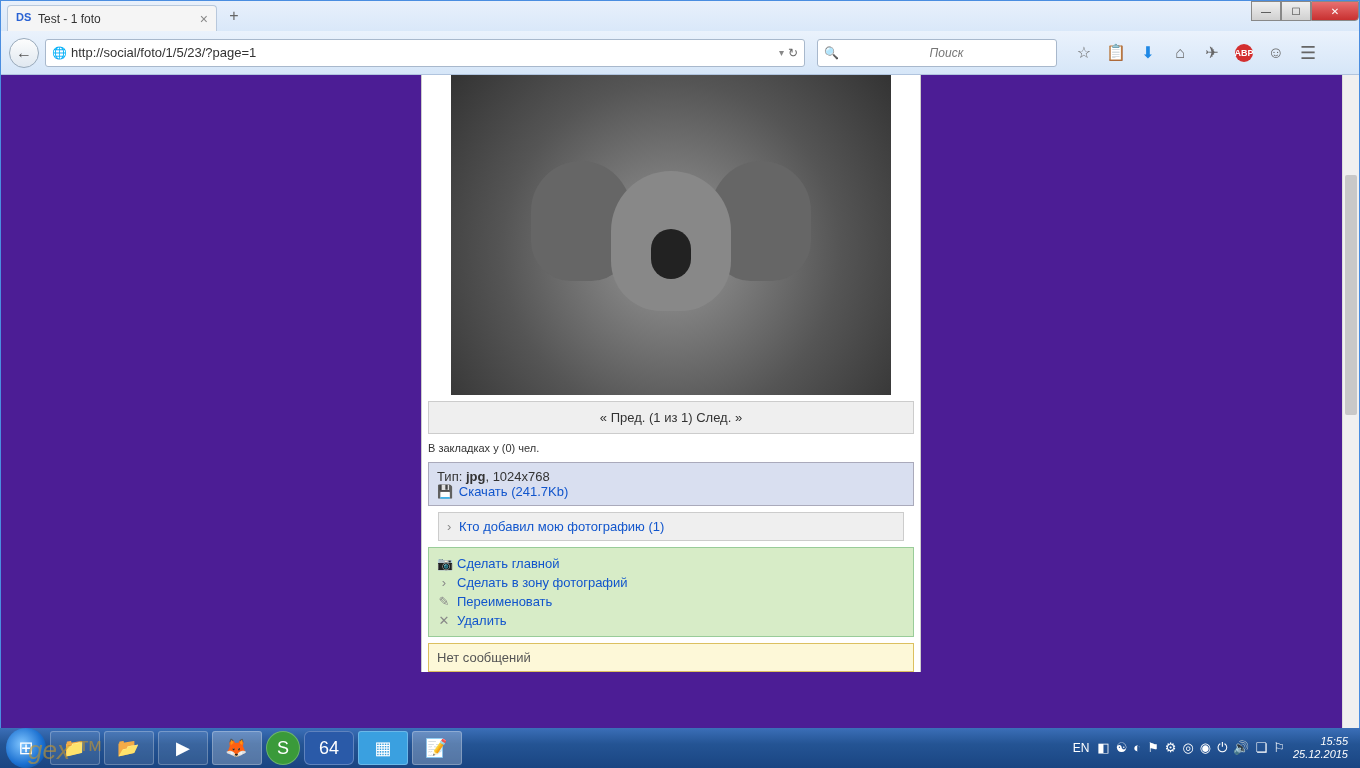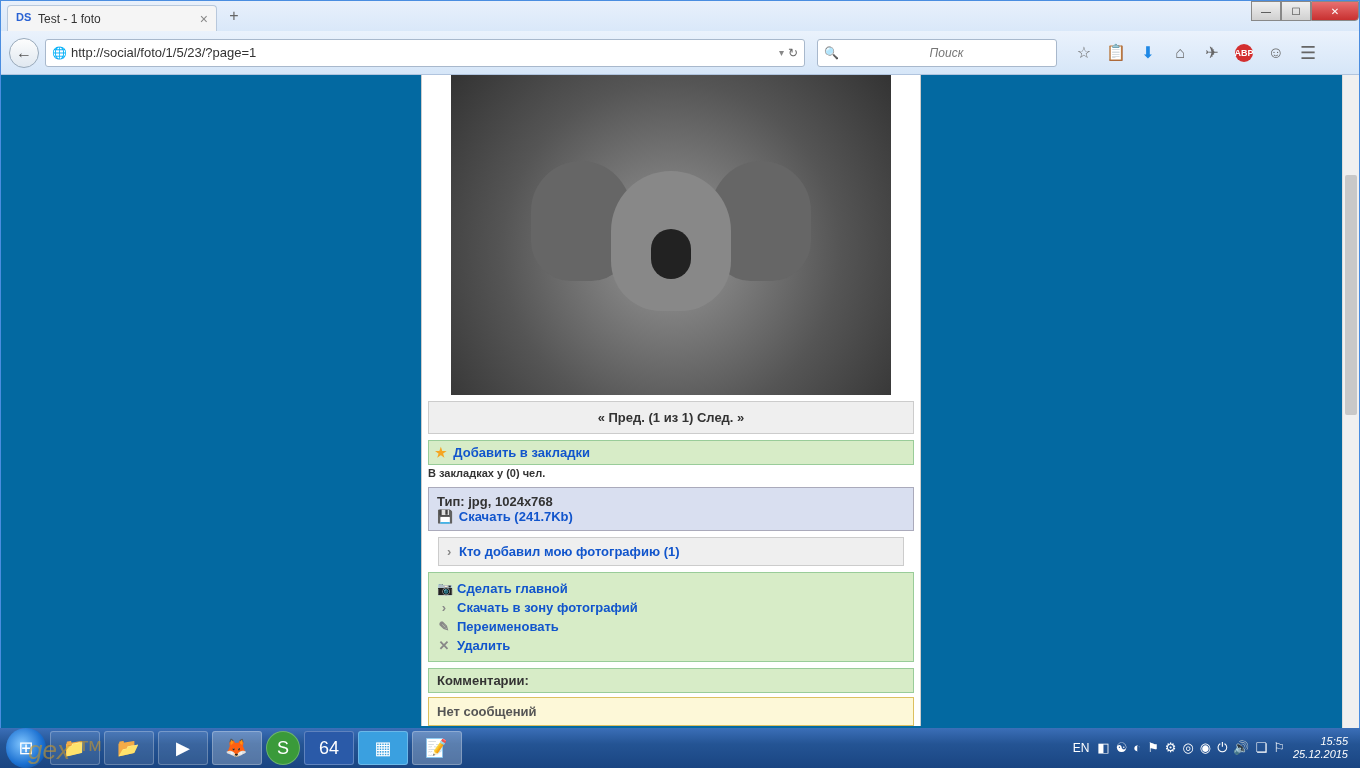--- a/index.html
+++ b/index.html
@@ -29,21 +29,21 @@
 .searchbar { flex: 0 0 240px; height: 28px; border: 1px solid #a8b8cc; border-radius: 3px; background: #fff; display:flex; align-items:center; padding: 0 6px; margin-left:6px; }
 .searchbar .mag { color:#888; margin-right:4px; }
 .searchbar input { border:none; outline:none; flex:1; font-size:12px; color:#888; font-style:italic;text-align:center; }
 .toolbar-icons { display:flex; align-items:center; gap:14px; margin-left:12px; }
 .tb-icon { width:18px; height:18px; color:#666; display:flex; align-items:center; justify-content:center; font-size:16px; cursor:pointer; }
 .tb-icon.dl { color:#1e88e5; }
 .tb-icon.abp { background:#d32f2f; color:#fff; border-radius:50%; font-size:9px; font-weight:bold; width:18px; height:18px; }
 .tb-icon.menu { font-size:18px; margin-left:auto; }
 
 
-.content-area { flex:1; background:#0369a1; overflow:auto; position:relative;font-weight:bold; }
+.content-area { flex:1; background:#4c1d95; overflow:auto; position:relative; }
 .page-wrap { width: 500px; margin: 0 0 0 420px; border-left:1px solid #ccc; border-right:1px solid #ccc; background:#fff; }
 .photo-box { padding: 0; }
 .photo-img { width: 440px; height: 320px; background: #666; margin:0 auto; display:block; position:relative; overflow:hidden; }
 .koala { position:absolute; inset:0; background: radial-gradient(circle at 50% 55%, #999 0%, #777 30%, #555 60%, #333 100%); }
 .koala::before { content:""; position:absolute; width:120px; height:140px; background:#888; border-radius:60px 60px 50px 50px; left:50%; top:30%; transform:translateX(-50%); box-shadow: -90px -20px 0 -10px #666, 90px -20px 0 -10px #666; }
 .koala::after { content:""; position:absolute; width:40px; height:50px; background:#222; border-radius:20px; left:50%; top:48%; transform:translateX(-50%); }
 
 .nav-strip { margin:6px; border:1px solid #ccc; background:#efefef; padding:8px; text-align:center; font-size:13px; color:#333; }
 .bookmarks-bar { margin:0 6px; border:1px solid #9c9; background:#d7ecc7; padding:4px 6px; font-size:13px; }
 .bookmarks-bar a { color:#1155cc; text-decoration:none; }
@@ -122,24 +122,20 @@
   </div>
 
   <div class="content-area">
     <div class="page-wrap">
       <div class="photo-box">
         <div class="photo-img">
             <div class="koala"></div>
           </div>
       </div>
       <div class="nav-strip">« Пред. (1 из 1) След. »</div>
-      <div class="bookmarks-bar">
-        <span class="star-icon">★</span>
-        <a href="#">Добавить в закладки</a>
-      </div>
       <div class="bookmarked-count">В закладках у (0) чел.</div>
       <div class="info-box">
         <div>
           <span>Тип: </span><b>jpg</b><span>, 1024x768</span>
         </div>
         <div>
           <span class="disk-icon">💾</span>
           <a href="#">Скачать (241.7Kb)</a>
         </div>
       </div>
@@ -147,50 +143,49 @@
         <span class="chev">›</span>
         <a href="#">Кто добавил мою фотографию (1)</a>
       </div>
       <div class="actions-box">
         <div class="act">
             <span class="act-icon">📷</span>
             <a href="#">Сделать главной</a>
           </div>
         <div class="act">
             <span class="act-icon">›</span>
-            <a href="#">Скачать в зону фотографий</a>
+            <a href="#">Сделать в зону фотографий</a>
           </div>
         <div class="act">
             <span class="act-icon">✎</span>
             <a href="#">Переименовать</a>
           </div>
         <div class="act">
             <span class="act-icon">✕</span>
             <a href="#">Удалить</a>
           </div>
       </div>
-      <div class="comments-hdr">Комментарии:</div>
       <div class="no-comments">Нет сообщений</div>
     </div>
     <div class="vscroll">
         <div class="thumb"></div>
       </div>
   </div>
 
 </div>
 
 <div class="taskbar">
   <div class="start-orb">⊞</div>
   <div class="task-icons">
     <div class="task-btn">📁</div>
     <div class="task-btn">📂</div>
     <div class="task-btn">▶</div>
     <div class="task-btn active">🦊</div>
     <div class="task-btn" style="background:#3a9a3a;border-radius:50%;width:34px;">S</div>
-    <div class="task-btn" style="background:#2a5aa8;">64</div>
+    <div class="task-btn" style="background:#2a5aa8;border-radius:6px;">64</div>
     <div class="task-btn" style="background:#3aa0e0;">▦</div>
     <div class="task-btn active">📝</div>
   </div>
   <div class="tray">
     <span class="lang">EN</span>
     <div class="tray-icons">
       <span>◧</span>
       <span>☯</span>
       <span>◐</span>
       <span>⚑</span>

